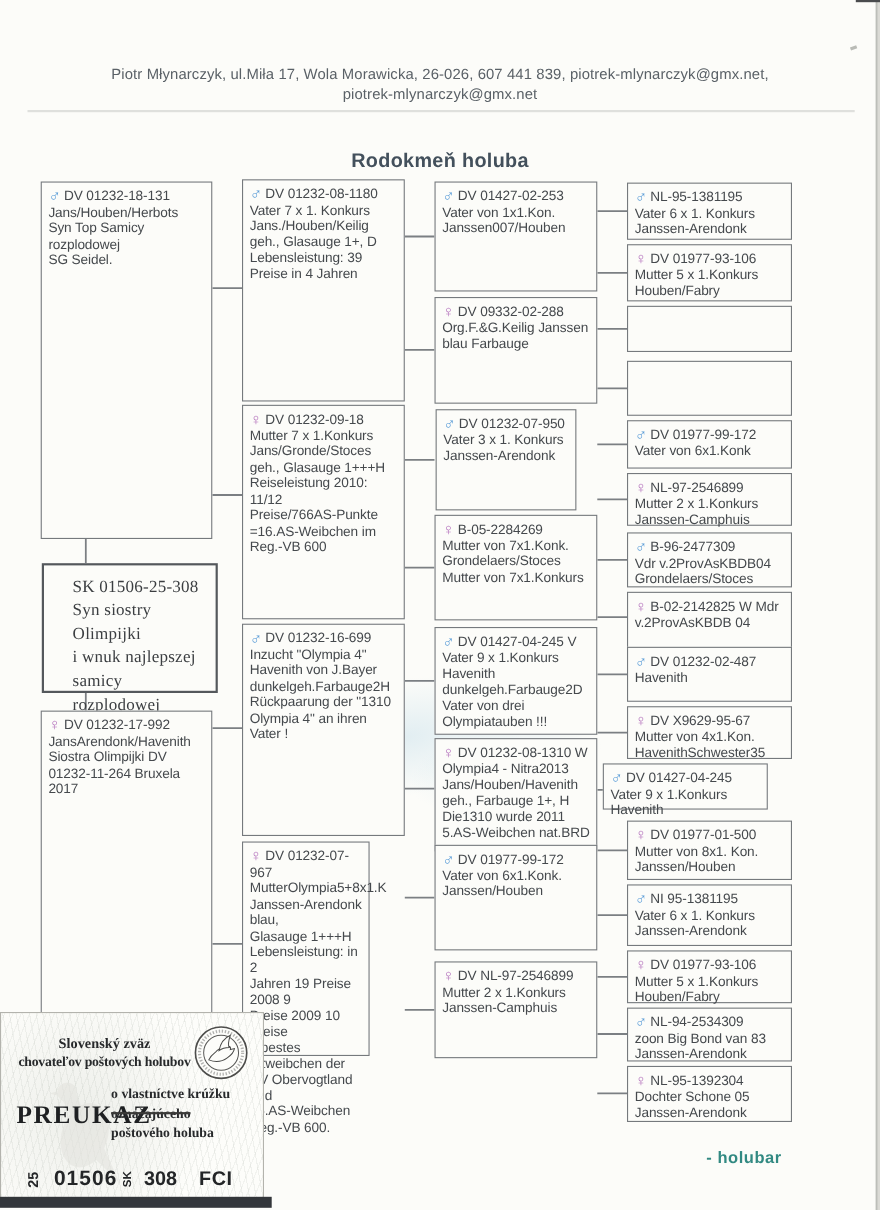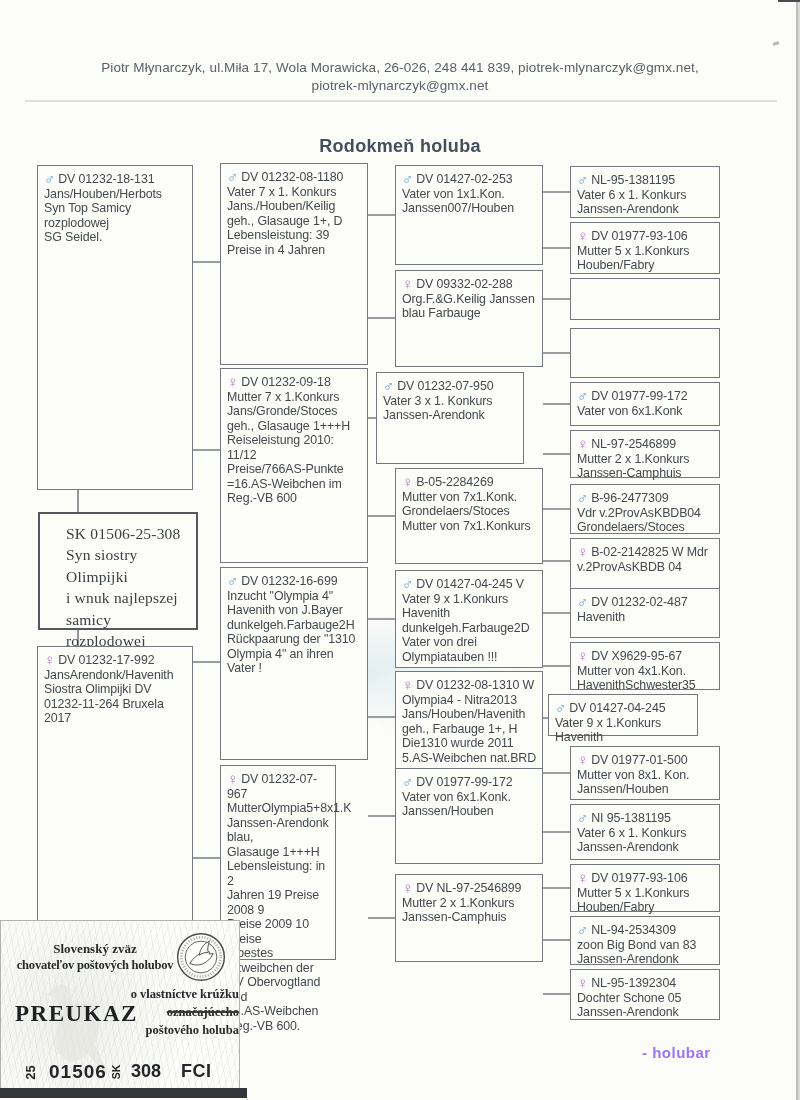--- a/index.html
+++ b/index.html
@@ -57,54 +57,54 @@
             #fdfdfa;
           border:1px solid #b3b3ad; }
   .card .org { position:absolute; left:0; width:188px; text-align:center;
                font-family:"Liberation Serif", serif; font-weight:bold;
                color:#27292b; }
   .card .org1 { top:20px; font-size:13px; }
   .card .org2 { top:37px; font-size:12.5px; letter-spacing:-.2px; }
   .card .preukaz { position:absolute; left:14px; top:80px;
                    font-family:"Liberation Serif", serif; font-weight:bold;
                    font-size:23px; letter-spacing:1.5px; color:#1e2022; }
-  .card .rblock { position:absolute; left:100px; top:64px; width:138px; text-align:right;
+  .card .rblock { position:absolute; left:100px; top:64px; width:138px; text-align:left;
                   font-family:"Liberation Serif", serif; font-weight:bold;
                   font-size:12.5px; line-height:1.45; color:#27292b; }
   .card .struck { text-decoration:line-through; text-decoration-thickness:2px;
                   text-decoration-color:#3a3a38; }
   .card .numrow { position:absolute; top:138px; left:0; width:240px; height:30px;
                   font-weight:bold; color:#232527; }
   .card .vert { display:inline-block; transform:rotate(-90deg); transform-origin:center; }
   .n25 { position:absolute; left:22px; top:6px; font-size:13px; }
   .n01506 { position:absolute; left:48px; top:2px; font-size:19px; letter-spacing:1px; }
   .nsk { position:absolute; left:108px; top:7px; font-size:10.5px; }
   .n308 { position:absolute; left:130px; top:2px; font-size:18px; }
   .nfci { position:absolute; left:180px; top:2px; font-size:18px; letter-spacing:.5px; }
   .emblem { position:absolute; left:172px; top:8px; width:56px; height:56px; }
   .pigeon-wm { position:absolute; left:40px; top:55px; width:74px; height:104px; opacity:.6; }
   .card-shadowbar { position:absolute; left:0; top:1088px; width:247px; height:10px;
                     background:#33363a; z-index:7; }
   
   .brand { position:absolute; left:642px; top:1044px; font-size:15px; font-weight:bold;
-           color:#8b5cf6; letter-spacing:.5px; opacity:.85; z-index:2; }
+           color:#0f766e; letter-spacing:.5px; opacity:.85; z-index:2; }
 </style>
 </head>
 <body>
 
 <div class="wm1"></div>
 <div class="wm2"></div>
 <div class="wm3"></div>
 <div class="edge-line"></div>
 <div class="edge-line2"></div>
 <div class="corner-tick"></div>
 <div class="speck"></div>
 <div class="streak"></div>
 
-<div class="contact" style="top:60px">Piotr Młynarczyk, ul.Miła 17, Wola Morawicka, 26-026, 248 441 839, piotrek-mlynarczyk@gmx.net,</div>
+<div class="contact" style="top:60px">Piotr Młynarczyk, ul.Miła 17, Wola Morawicka, 26-026, 607 441 839, piotrek-mlynarczyk@gmx.net,</div>
 <div class="contact" style="top:78px">piotrek-mlynarczyk@gmx.net</div>
 <div class="doc-title">Rodokmeň holuba</div>
 
 <svg class="overlay-svg" width="800" height="1100">
   <path d="M193 262h27M193 450h27M193 662h27M193 858h27M78 490v22M78 630v16
            M368 215h27M368 318h27M368 418h27M368 516h27M368 619h27M368 717h27M368 816h27M368 918h27
            M543 192h27M543 248h27M543 299h27M543 353h27M543 404h27M543 454h27M543 509h27M543 561h27
            M543 613h27M543 666h27M543 718h27M543 773h27M543 832h27M543 888h27M543 940h27M543 994h27" stroke="#7b7f83" stroke-width="1.6" fill="none"></path>
 </svg>
 
@@ -173,21 +173,21 @@
 <div class="pbox" style="left:395px;top:165px;width:148px;height:100px">
   <div class="btxt"><span class="sx m">♂</span><span class="t">DV 01427-02-253
 Vater von 1x1.Kon.
 Janssen007/Houben</span></div>
 </div>
 <div class="pbox" style="left:395px;top:270px;width:148px;height:97px">
   <div class="btxt"><span class="sx f">♀</span><span class="t">DV 09332-02-288
 Org.F.&amp;G.Keilig Janssen
 blau Farbauge</span></div>
 </div>
-<div class="pbox" style="left:376px;top:372px;width:148px;height:92px">
+<div class="pbox" style="left:396px;top:372px;width:128px;height:92px">
   <div class="btxt"><span class="sx m">♂</span><span class="t">DV 01232-07-950
 Vater 3 x 1. Konkurs
 Janssen-Arendonk</span></div>
 </div>
 <div class="pbox" style="left:395px;top:468px;width:148px;height:96px">
   <div class="btxt"><span class="sx f">♀</span><span class="t">B-05-2284269
 Mutter von 7x1.Konk.
 Grondelaers/Stoces
 Mutter von 7x1.Konkurs</span></div>
 </div>

